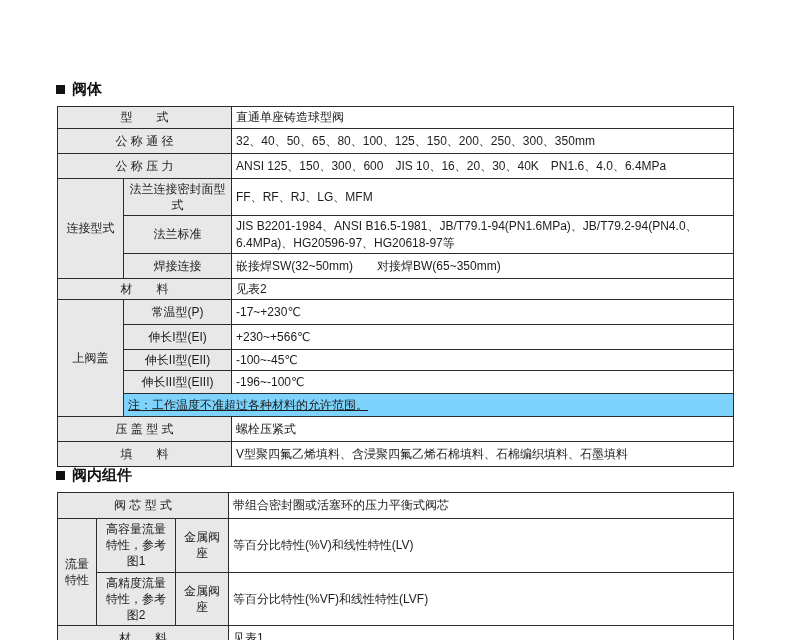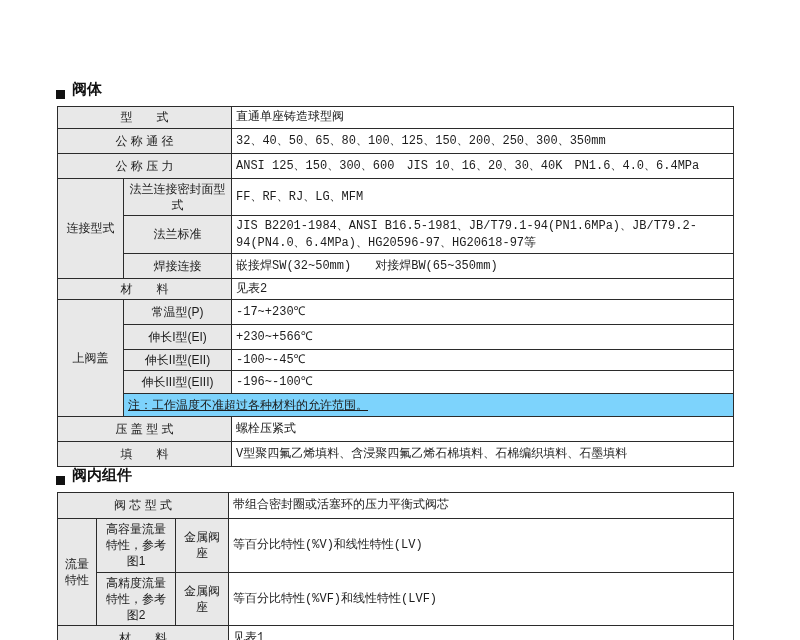--- a/index.html
+++ b/index.html
@@ -18,21 +18,21 @@
     font-size: 21px; font-weight: bold; letter-spacing: 7px;
     color: #111;
     padding-bottom: 6px;
     border-bottom: 3px solid #111;
     display: inline-block;
   }
 
   
   .section-heading {
     position: absolute; left: 56px;
-    display: flex; align-items: flex-end;
+    display: flex; align-items: center;
     font-size: 15px; font-weight: bold; color: #111;
   }
   .section-heading .bullet {
     width: 9px; height: 9px; background: #111;
     display: inline-block; margin-right: 7px; flex: 0 0 auto;
   }
   .heading-valve-body { top: 80px; }
   .heading-trim { top: 466px; }
 
   
@@ -46,21 +46,21 @@
   }
   .table-valve-body { top: 106px; }
   .table-trim { top: 492px; }
   table.spec td {
     border: 1px solid #2b2b2b;
     padding: 2px 4px;
     line-height: 1.35;
     overflow: hidden;
   }
   td.hdr { background: #e8e8e8; text-align: center; }
-  td.val { background: #ffffff; text-align: left; padding-left: 10px; font-family: Liberation Mono, monospace; }
+  td.val { background: #ffffff; text-align: left; padding-left: 10px; }
   td.note { background: #7dd3fc; text-align: left; padding-left: 8px; text-decoration: underline; }
 
   tr.rh22 { height: 22px; padding-left: 26px; } tr.rh25 { height: 25px; }
   tr.rh21 { height: 21px; } tr.rh37 { height: 37px; }
   tr.rh19 { height: 19px; } tr.rh23 { height: 23px; }
   tr.rh26 { height: 26px; } tr.rh39 { height: 39px; }
 
   
   .watermark {
     position: absolute; left: 29px; top: 597px;

